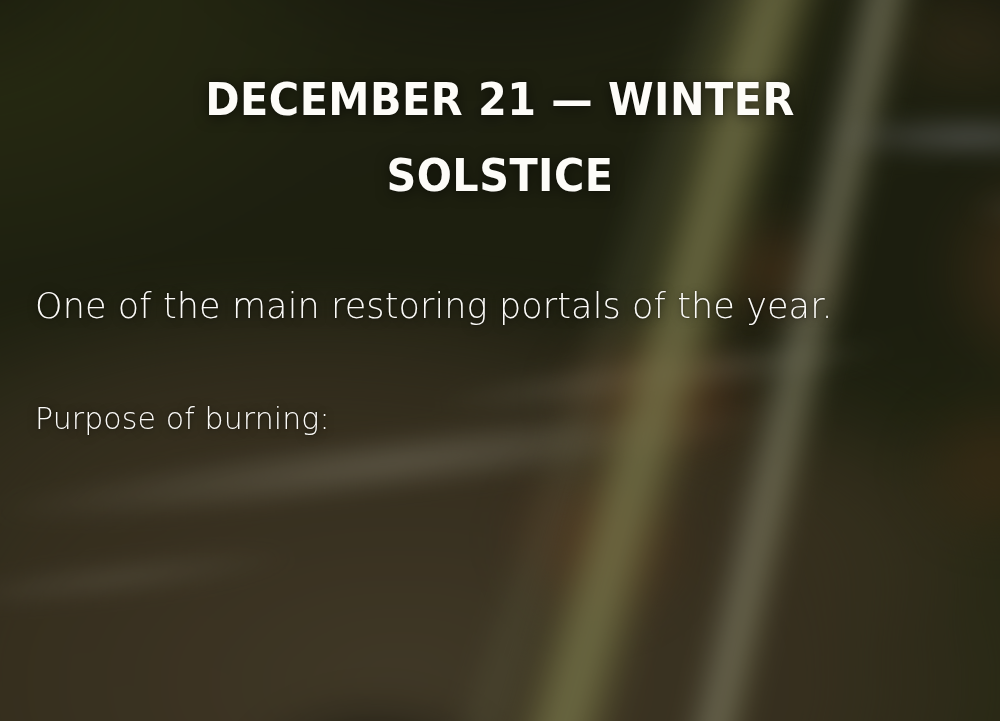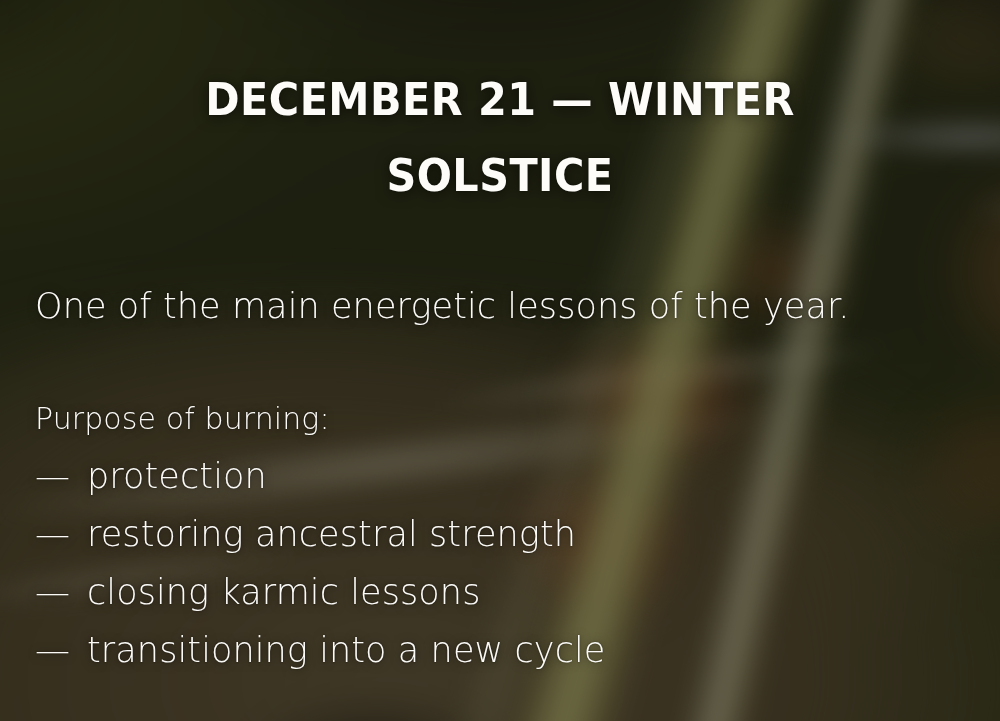--- a/index.html
+++ b/index.html
@@ -230,34 +230,20 @@
   <div class="bg-layer bg-band"></div>
   <div class="bg-layer bg-dark"></div>
   <div class="bg-scrim"></div>
 
   <div class="content">
 
     <h1 class="headline">December 21 — Winter Solstice</h1>
 
     <div class="body-block">
 
-      <p class="lede">One of the main energetic lessons of the year.</p>
+      <p class="lede">One of the main restoring portals of the year.</p>
 
       <p class="purpose-heading">Purpose of burning:</p>
 
-      <ul class="purpose-list">
-        <li>
-          <span class="dash">—</span><span>protection</span>
-        </li>
-        <li>
-          <span class="dash">—</span><span>restoring ancestral strength</span>
-        </li>
-        <li>
-          <span class="dash">—</span><span>closing karmic lessons</span>
-        </li>
-        <li>
-          <span class="dash">—</span><span>transitioning into a new cycle</span>
-        </li>
-      </ul>
 
     </div>
   </div>
 </div>
 
 </body></html>

